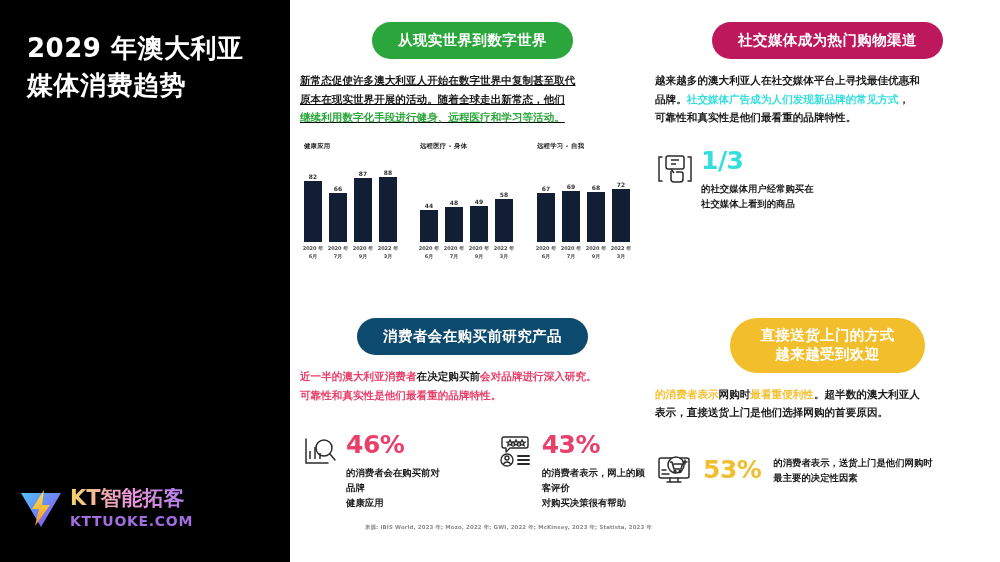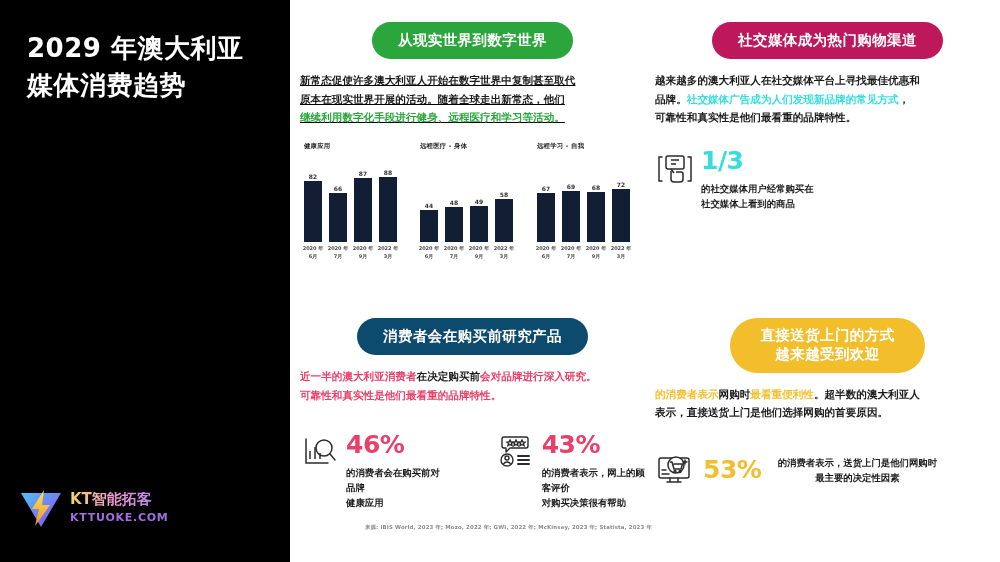--- a/index.html
+++ b/index.html
@@ -17,25 +17,25 @@
   }
   .poster-title{
     position:absolute;left:27px;top:30px;width:240px;
     color:#ffffff;font-size:26px;font-weight:800;line-height:1.42;
     letter-spacing:.5px;
   }
   .logo{position:absolute;left:18px;top:487px;display:flex;align-items:center;}
   .logo-mark{width:46px;height:42px;position:relative;flex:0 0 auto;}
   .logo-text-wrap{margin-left:6px;}
   .logo-name{
-    font-size:15px;font-weight:800;line-height:1;
+    font-size:21px;font-weight:800;line-height:1;
     background:linear-gradient(90deg,#f6d365 0%,#f09ad8 45%,#a87bf0 100%);
     -webkit-background-clip:text;background-clip:text;color:transparent;
   }
-  .logo-url{font-size:11px;font-weight:700;color:#a06ede;letter-spacing:.7px;margin-top:4px;}
+  .logo-url{font-size:14px;font-weight:700;color:#a06ede;letter-spacing:.7px;margin-top:4px;}
 
   
   .content{position:absolute;left:290px;top:0;width:710px;height:562px;}
   .col{position:absolute;width:345px;}
   .col-l{left:10px;}
   .col-r{left:365px;}
 
   
   .pill{
     display:inline-block;border-radius:999px;color:#ffffff;
@@ -71,21 +71,21 @@
   
   .stats{display:flex;margin-top:14px;}
   .stat{display:flex;align-items:flex-start;}
   .stat-ico{width:40px;height:40px;flex:0 0 auto;margin-top:1px;}
   .stat-body{margin-left:6px;}
   .stat-num{font-size:25px;font-weight:800;line-height:1;letter-spacing:-.5px;}
   .stat-num.cyan{color:#35DEDC;}
   .stat-num.pink{color:#E8406A;}
   .stat-num.yellow{color:#F0BE2E;}
   .stat-cap{font-size:9.4px;line-height:1.62;color:#1b1b1b;font-weight:600;margin-top:8px;}
-  .stat-inline{display:flex;align-items:center;text-align:center;}
+  .stat-inline{display:flex;align-items:center;}
   .stat-inline .stat-cap{margin-top:0;margin-left:12px;width:168px;}
 
   .source{
     position:absolute;left:365px;top:524px;width:345px;
     font-size:5.4px;color:#8a8a8a;letter-spacing:.15px;font-weight:600;
   }
 </style>
 </head>
 <body>
 

